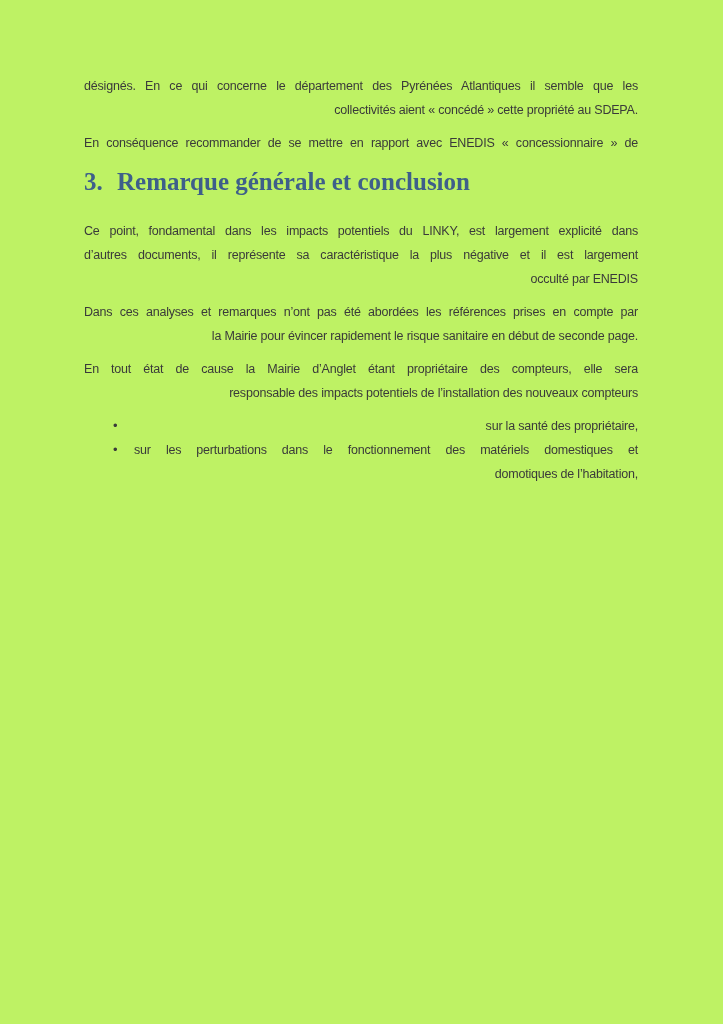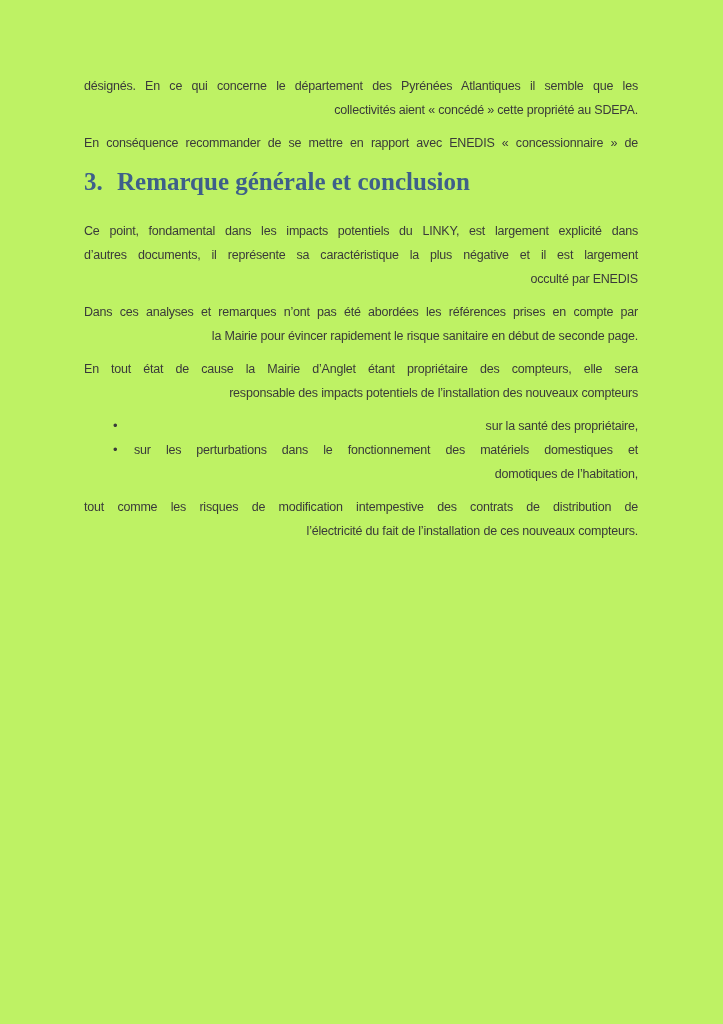--- a/index.html
+++ b/index.html
@@ -115,19 +115,15 @@
         <span class="bullet">•</span>
         <span class="ll">sur la santé des propriétaire,</span>
       </li>
       <li>
         <span class="bullet">•</span>
         <span class="jl">sur les perturbations dans le fonctionnement des matériels domestiques et</span>
         <span class="ll">domotiques de l’habitation,</span>
       </li>
     </ul>
 
-    <p class="para">
-      <span class="jl">tout comme les risques de modification intempestive des contrats de distribution de</span>
-      <span class="ll">l’électricité du fait de l’installation de ces nouveaux compteurs.</span>
-    </p>
 
   </div>
 </div>
 
 </body></html>

